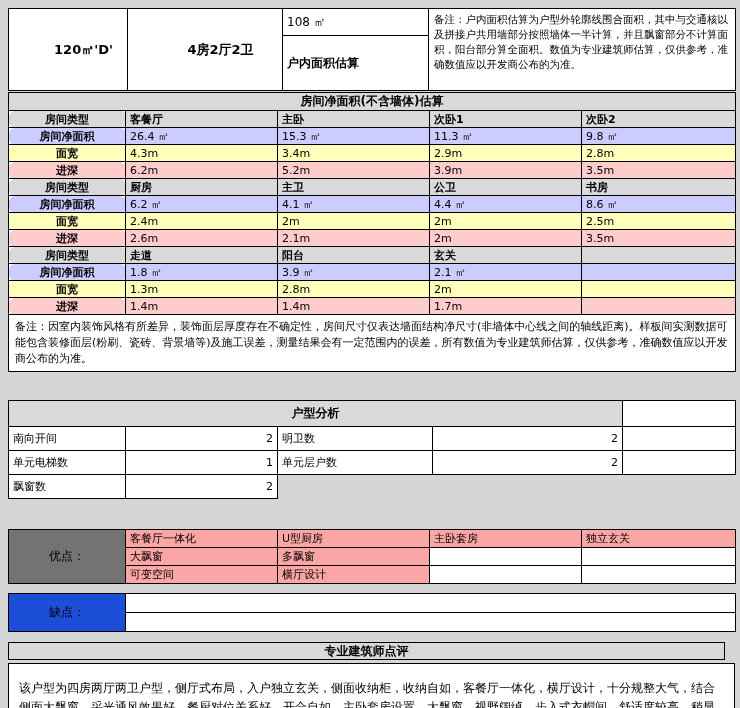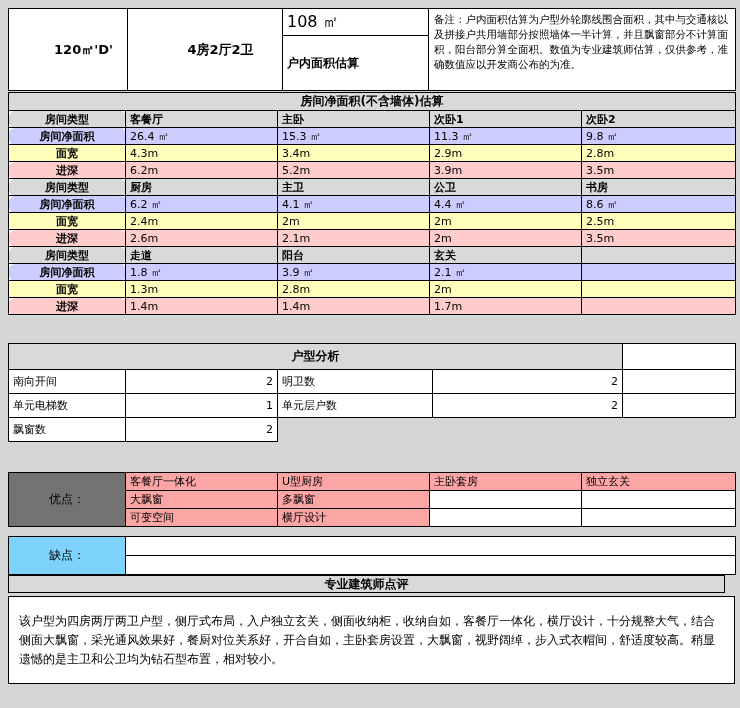--- a/index.html
+++ b/index.html
@@ -8,21 +8,21 @@
     background:#d6d6d6;
     font-family:"DejaVu Sans","Liberation Sans",sans-serif;
     color:#000;
   }
   .page{padding:8px 5px 0 8px;}
   table{border-collapse:collapse;table-layout:fixed;width:727px;background:#fff;}
   td{overflow:hidden;white-space:nowrap;}
 
   
   .top{border:1px solid #000;}
-  .top td{border:1px solid #000;font-size:16px;padding:0 4px;}
+  .top td{border:1px solid #000;font-size:12px;padding:0 4px;}
   .top .big{font-size:13px;font-weight:bold;text-align:center;padding-left:35px;}
   .top .area-val{height:26px;vertical-align:middle;}
   .top .area-lbl{font-weight:bold;font-size:12px;vertical-align:middle;height:54px;}
   .top .note{white-space:normal;line-height:15px;vertical-align:top;padding:3px 5px;font-size:10.5px;}
 
   
   .t1{margin-top:1px;border:1px solid #000;}
   .t1 td{border:1px solid #000;font-size:11px;height:16px;padding:0 4px;}
   .t1 .title{background:#d9d9d9;font-weight:bold;font-size:12px;text-align:center;height:14px;}
   .t1 .lbl{text-align:center;font-weight:bold;border-radius:6px;}
@@ -42,24 +42,24 @@
 
   
   .pros{margin-top:30px;border:1px solid #000;}
   .pros td{border:1px solid #000;font-size:11px;height:17px;padding:0 4px;}
   .pros .plabel{text-align:center;background:#737373;font-size:12px;}
   .pros .blue{background:#fca5a5;}
 
   
   .cons{margin-top:9px;border:1px solid #000;}
   .cons td{border:1px solid #000;font-size:11px;height:18px;padding:0 4px;}
-  .cons .clabel{text-align:center;background:#7dd3fc;font-size:12px;}
-
-  
-  .rev-header{width:715px;border:1px solid #000;background:#d9d9d9;
+  .cons .clabel{text-align:center;background:#1d4ed8;font-size:12px;}
+
+  
+  .rev-header{margin-top:10px;width:715px;border:1px solid #000;background:#d9d9d9;
     font-weight:bold;font-size:12px;text-align:center;height:16px;line-height:16px;}
   .rev-box{margin-top:3px;width:705px;height:86px;border:1px solid #000;background:#fff;
     display:flex;align-items:center;padding:0 10px;}
   .rev-text{font-size:12px;line-height:19px;white-space:normal;}
 </style>
 </head>
 <body>
 
 <div class="page">
 
@@ -176,20 +176,23 @@
       <td class="wid"></td>
     </tr>
     <tr>
       <td class="lbl dep">进深</td>
       <td class="dep">1.4m</td>
       <td class="dep">1.4m</td>
       <td class="dep">1.7m</td>
       <td class="dep"></td>
     </tr>
 
+    <tr>
+      <td colspan="5" class="note">备注：因室内装饰风格有所差异，装饰面层厚度存在不确定性，房间尺寸仅表达墙面结构净尺寸(非墙体中心线之间的轴线距离)。样板间实测数据可能包含装修面层(粉刷、瓷砖、背景墙等)及施工误差，测量结果会有一定范围内的误差，所有数值为专业建筑师估算，仅供参考，准确数值应以开发商公布的为准。</td>
+    </tr>
   </tbody>
     </table>
 
   <table class="an">
     <colgroup>
         <col style="width:117px">
         <col style="width:152px">
         <col style="width:155px">
         <col style="width:190px">
         <col style="width:113px">

